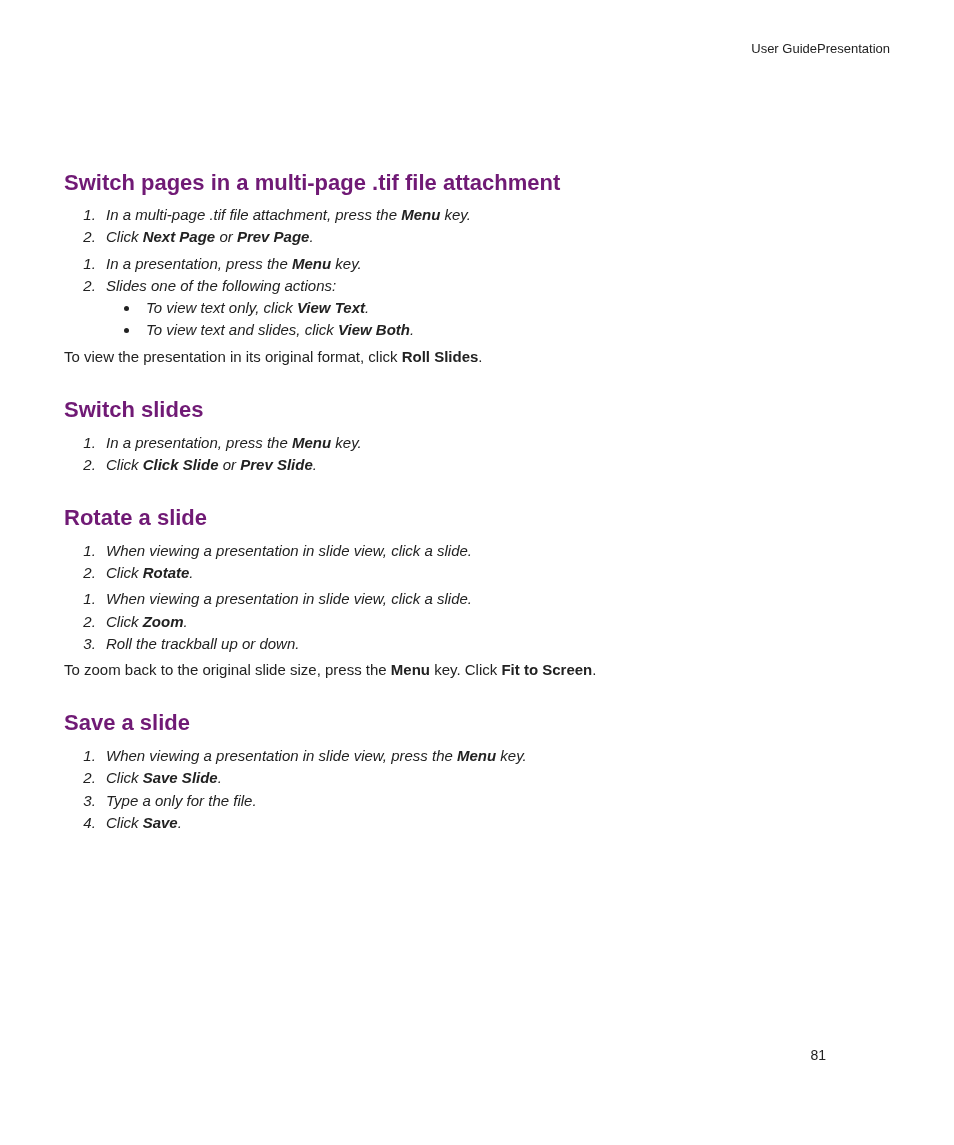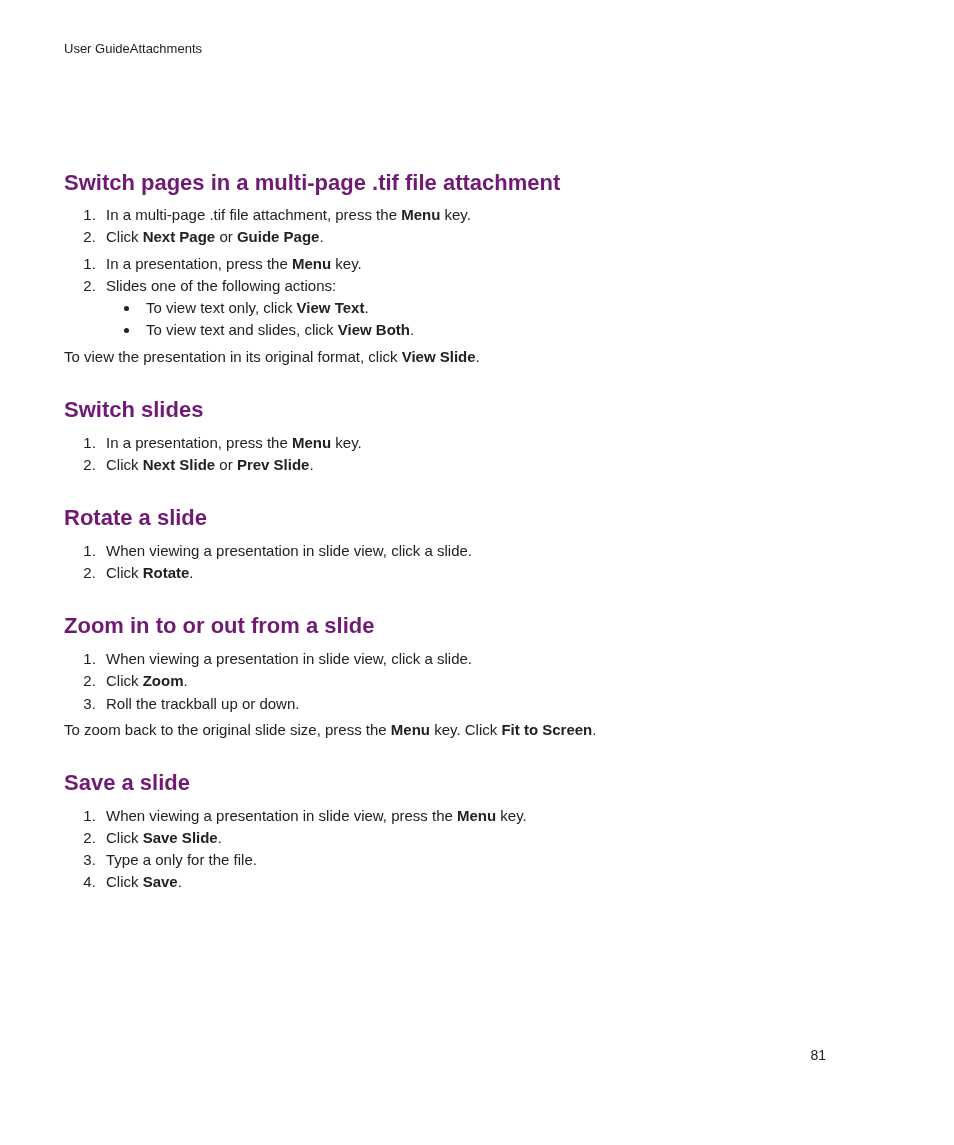--- a/index.html
+++ b/index.html
@@ -7,40 +7,41 @@
     margin: 0;
     padding: 40px 64px 40px 64px;
     color: #222;
     width: 954px;
     box-sizing: border-box;
     font-size: 15px;
     line-height: 1.35;
   }
   .header {
     display: flex;
-    justify-content: flex-start;
+    justify-content: flex-end;
     font-size: 13px;
     color: #222;
     margin-bottom: 110px;
   }
   h2.section {
     font-size: 22px;
     font-weight: 700;
     color: #701a75;
     margin: 28px 0 8px 0;
   }
   h1.chapter {
     font-size: 26px;
     font-weight: 700;
     color: #2a6ebb;
     margin: 42px 0 18px 0;
   }
   ol {
     margin: 4px 0 6px 0;
     padding-left: 36px;
+    font-style: italic;
   }
   ol li {
     padding-left: 6px;
     margin-bottom: 2px;
   }
   ul {
     list-style-type: disc;
     margin: 2px 0 2px 0;
     padding-left: 26px;
   }
@@ -62,54 +63,53 @@
     position: relative;
     min-height: 1065px;
   }
 </style>
 </head>
 <body>
 <div class="page">
 
 <div class="header">
   <span>User Guide</span>
-  <span>Attachments</span>
+  <span>Presentation</span>
 </div>
 
 <h2 class="section">Switch pages in a multi-page .tif file attachment</h2>
 <ol>
   <li><span>In a multi-page .tif file attachment, press the </span><span class="bold">Menu</span><span> key.</span></li>
-  <li><span>Click </span><span class="bold">Next Page</span><span> or </span><span class="bold">Guide Page</span><span>.</span></li>
+  <li><span>Click </span><span class="bold">Next Page</span><span> or </span><span class="bold">Prev Page</span><span>.</span></li>
 </ol>
 
 
 <ol>
   <li><span>In a presentation, press the </span><span class="bold">Menu</span><span> key.</span></li>
   <li><span>Slides one of the following actions:</span>
     <ul>
       <li><span>To view text only, click </span><span class="bold">View Text</span><span>.</span></li>
       <li><span>To view text and slides, click </span><span class="bold">View Both</span><span>.</span></li>
     </ul>
   </li>
 </ol>
-<p class="para"><span>To view the presentation in its original format, click </span><span class="bold">View Slide</span><span>.</span></p>
+<p class="para"><span>To view the presentation in its original format, click </span><span class="bold">Roll Slides</span><span>.</span></p>
 
 <h2 class="section">Switch slides</h2>
 <ol>
   <li><span>In a presentation, press the </span><span class="bold">Menu</span><span> key.</span></li>
-  <li><span>Click </span><span class="bold">Next Slide</span><span> or </span><span class="bold">Prev Slide</span><span>.</span></li>
+  <li><span>Click </span><span class="bold">Click Slide</span><span> or </span><span class="bold">Prev Slide</span><span>.</span></li>
 </ol>
 
 <h2 class="section">Rotate a slide</h2>
 <ol>
   <li>When viewing a presentation in slide view, click a slide.</li>
   <li><span>Click </span><span class="bold">Rotate</span><span>.</span></li>
 </ol>
 
-<h2 class="section">Zoom in to or out from a slide</h2>
 <ol>
   <li>When viewing a presentation in slide view, click a slide.</li>
   <li><span>Click </span><span class="bold">Zoom</span><span>.</span></li>
   <li>Roll the trackball up or down.</li>
 </ol>
 <p class="para"><span>To zoom back to the original slide size, press the </span><span class="bold">Menu</span><span> key. Click </span><span class="bold">Fit to Screen</span><span>.</span></p>
 
 <h2 class="section">Save a slide</h2>
 <ol>
   <li><span>When viewing a presentation in slide view, press the </span><span class="bold">Menu</span><span> key.</span></li>

